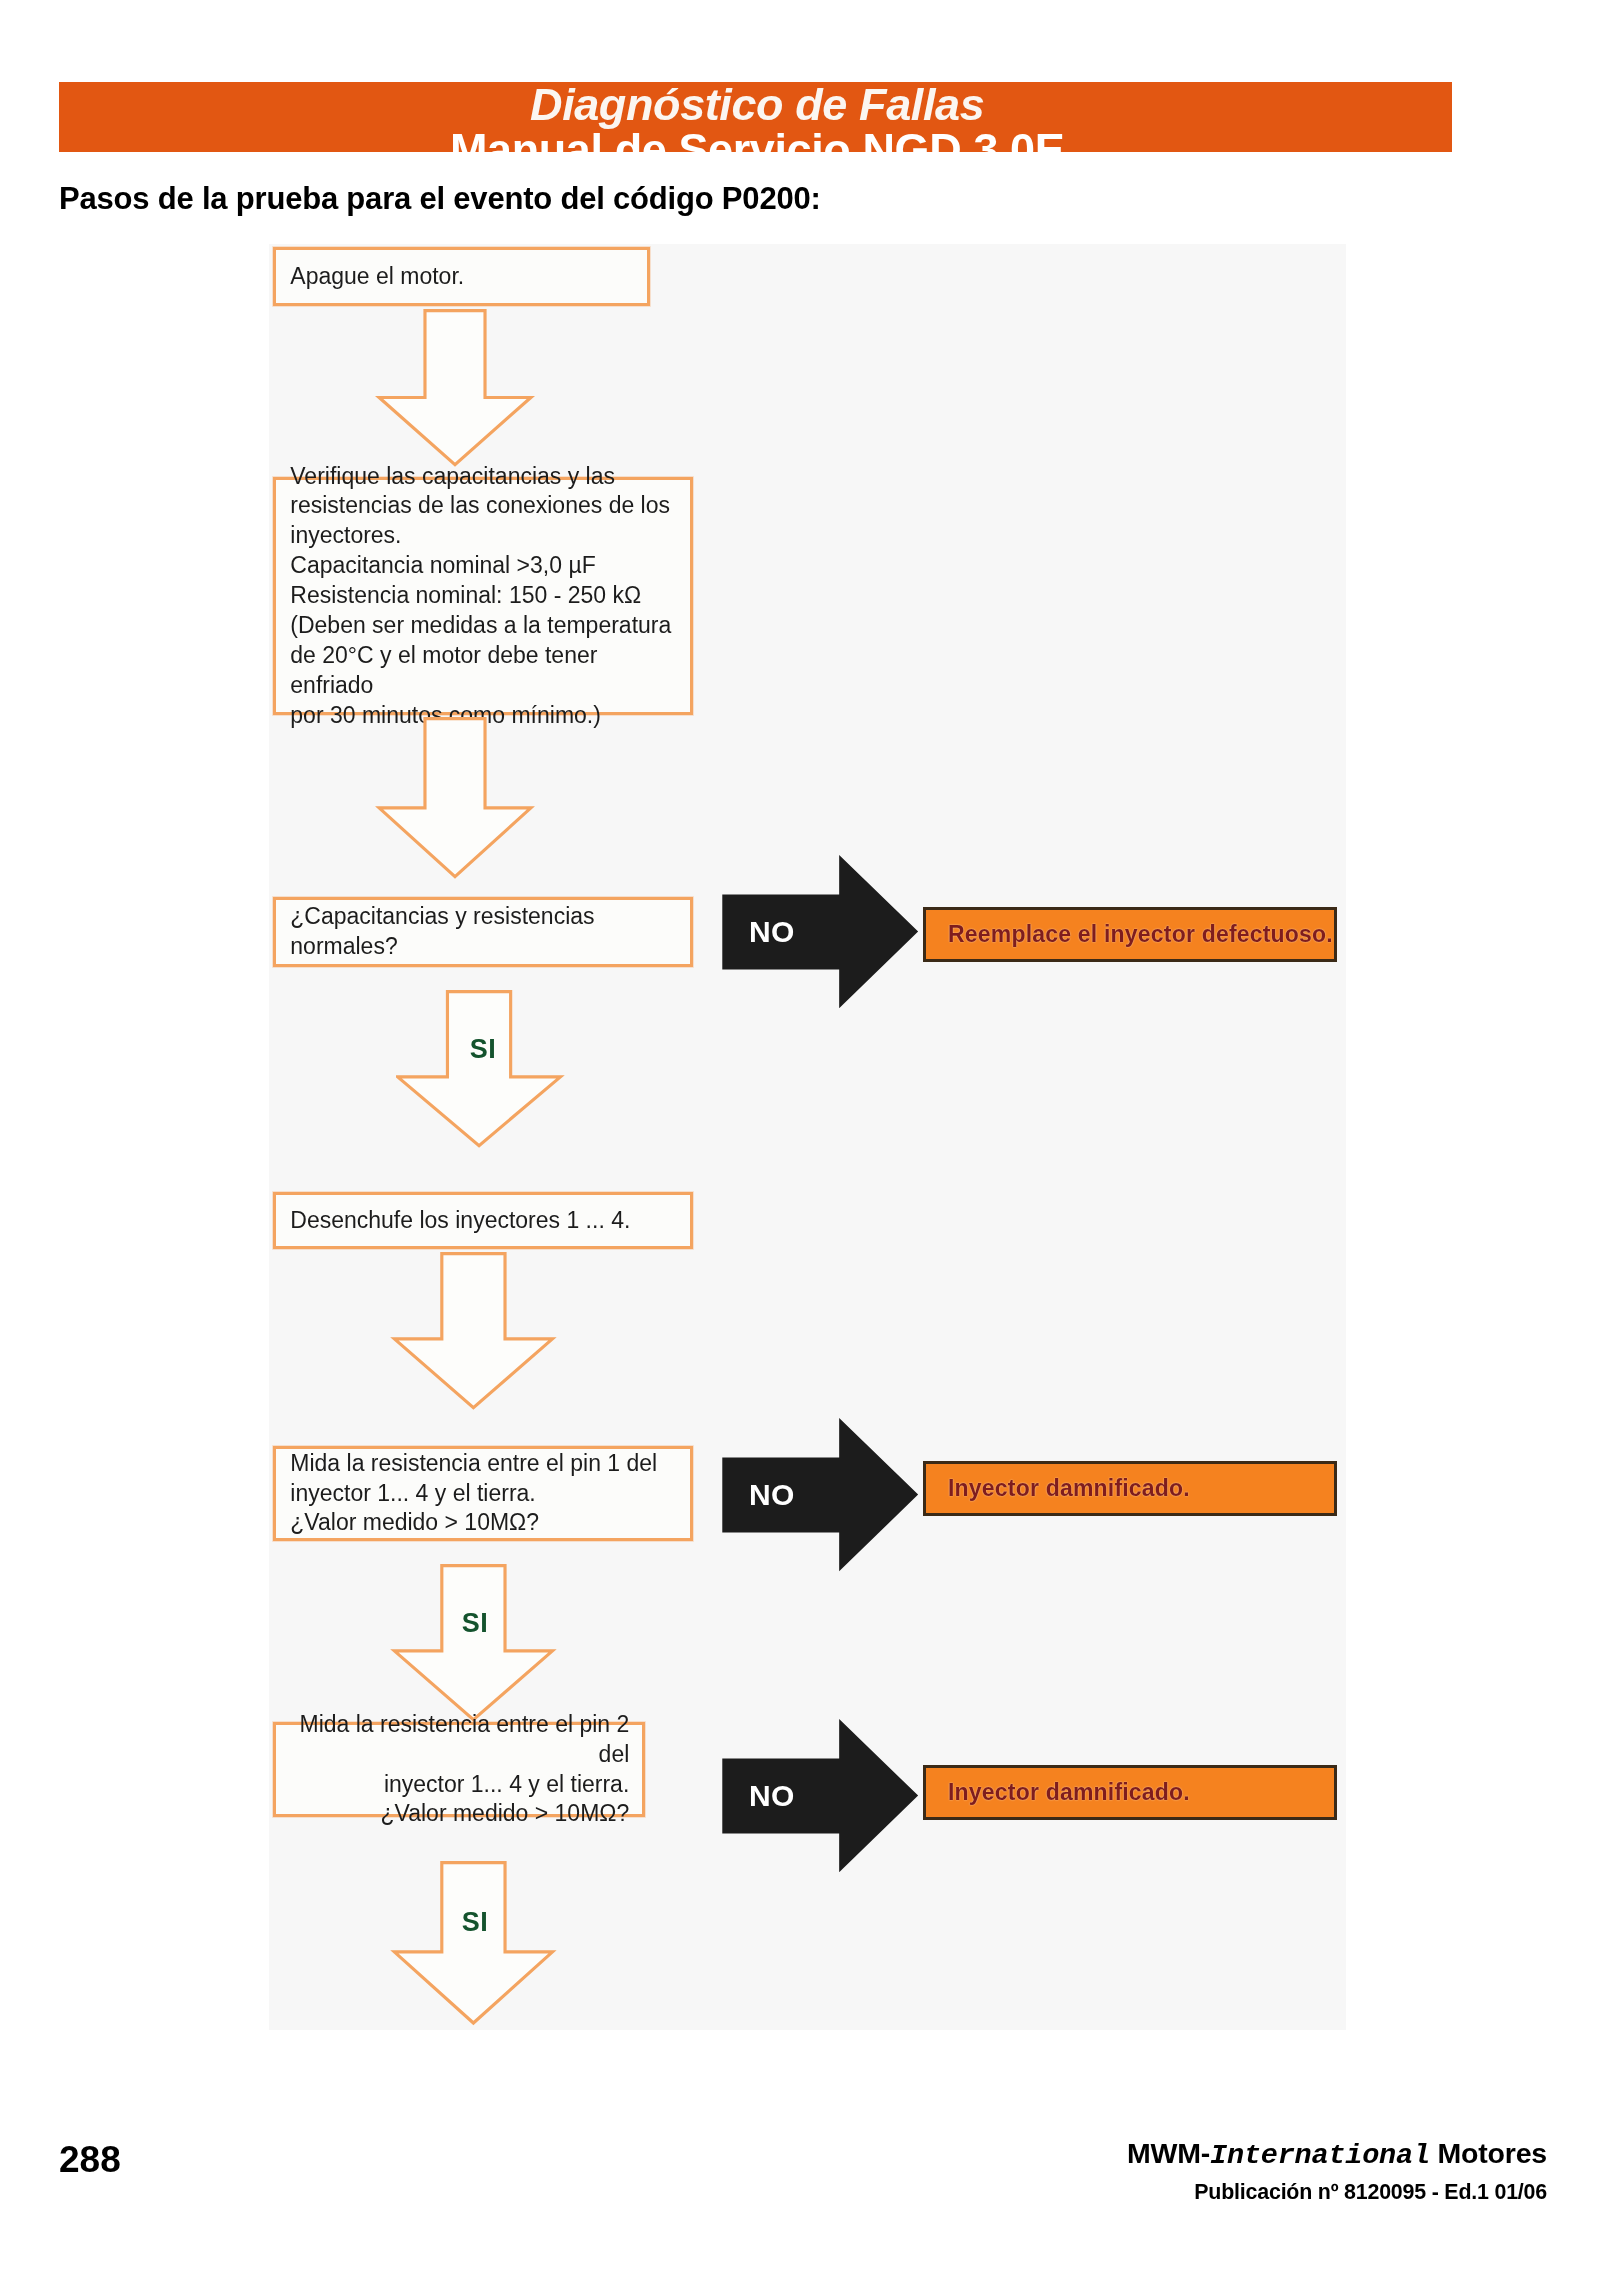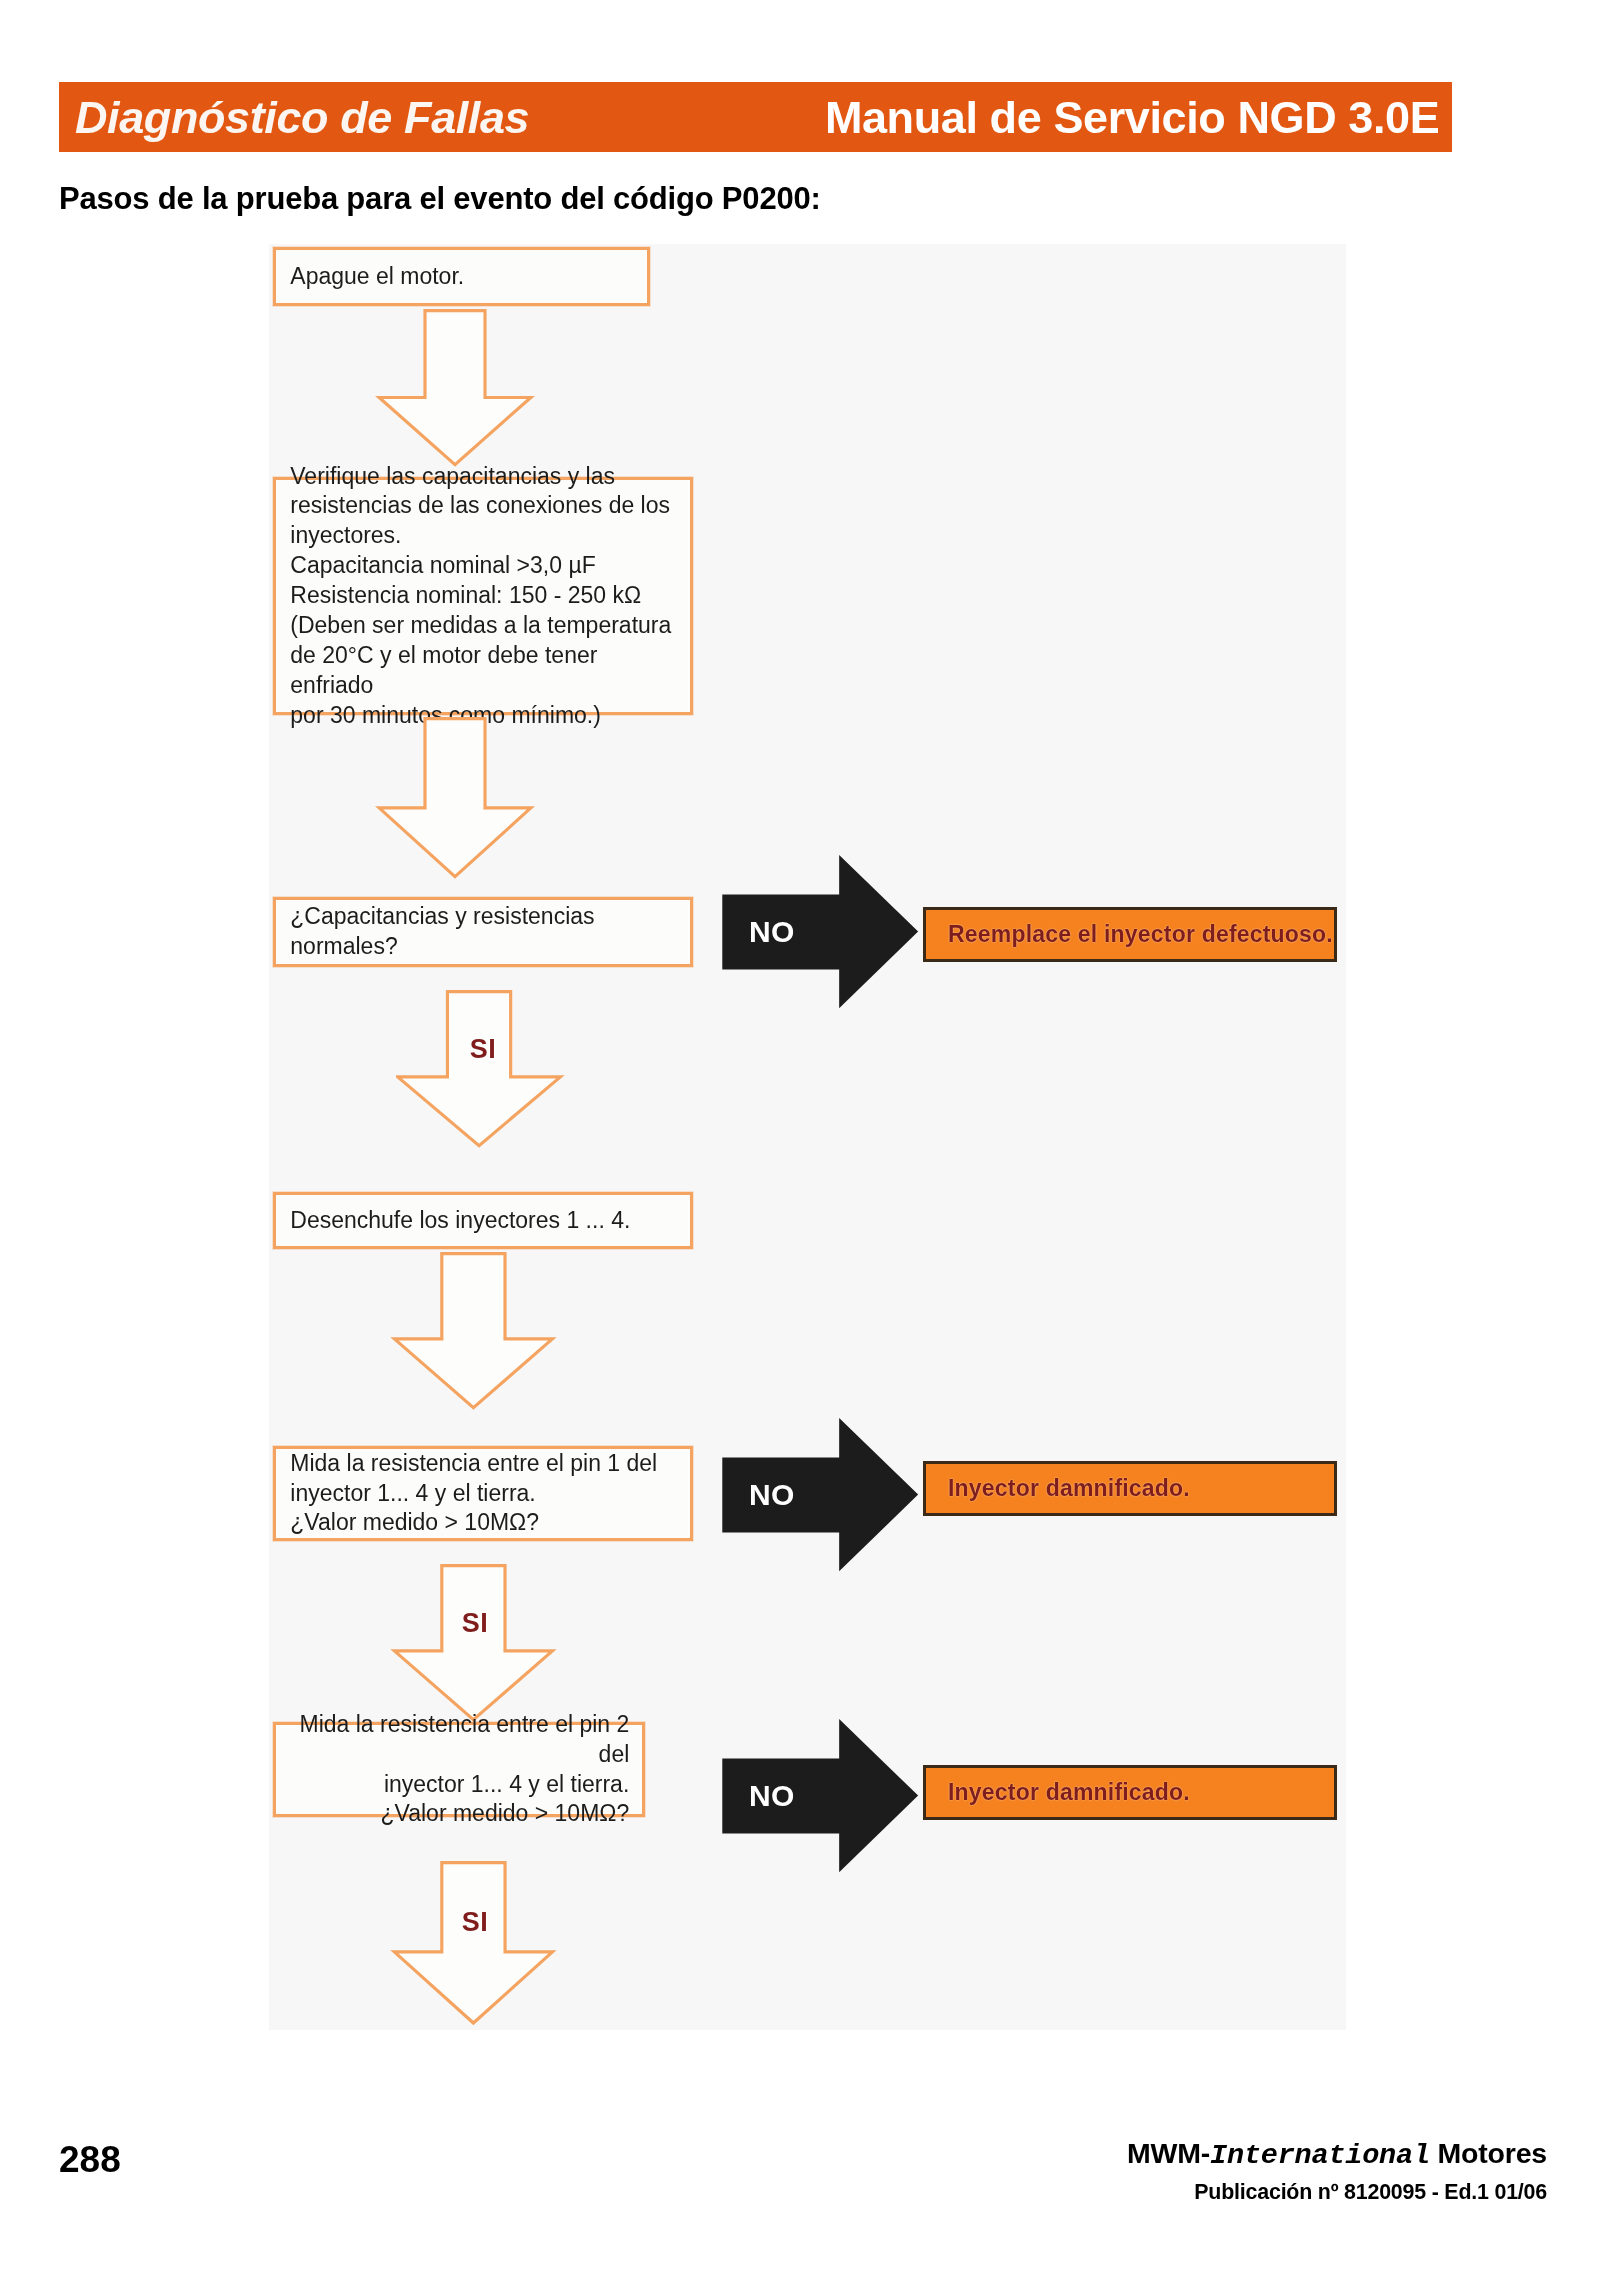--- a/index.html
+++ b/index.html
@@ -21,20 +21,21 @@
     left: 59px;
     top: 82px;
     width: 1393px;
     height: 70px;
     background: #E25712;
     display: flex;
     align-items: center;
     justify-content: space-between;
     box-sizing: border-box;
     padding: 0 12.7px 0 16px;
+    flex-direction: column;
   }
   .header-left {
     color: #FBF6F1;
     font-size: 45px;
     font-weight: bold;
     font-style: italic;
     letter-spacing: -0.4px;
     line-height: 1;
     white-space: nowrap;
   }
@@ -107,21 +108,21 @@
     position: absolute;
   }
   .darrow svg { display: block; }
   .darrow .alabel {
     position: absolute;
     left: 0;
     width: 100%;
     text-align: center;
     font-size: 27px;
     font-weight: bold;
-    color: #7f1d1d;
+    color: #14532d;
     letter-spacing: 0.4px;
   }
 
   
   .noarrow {
     position: absolute;
   }
   .noarrow svg { display: block; }
   .noarrow .nlabel {
     position: absolute;

